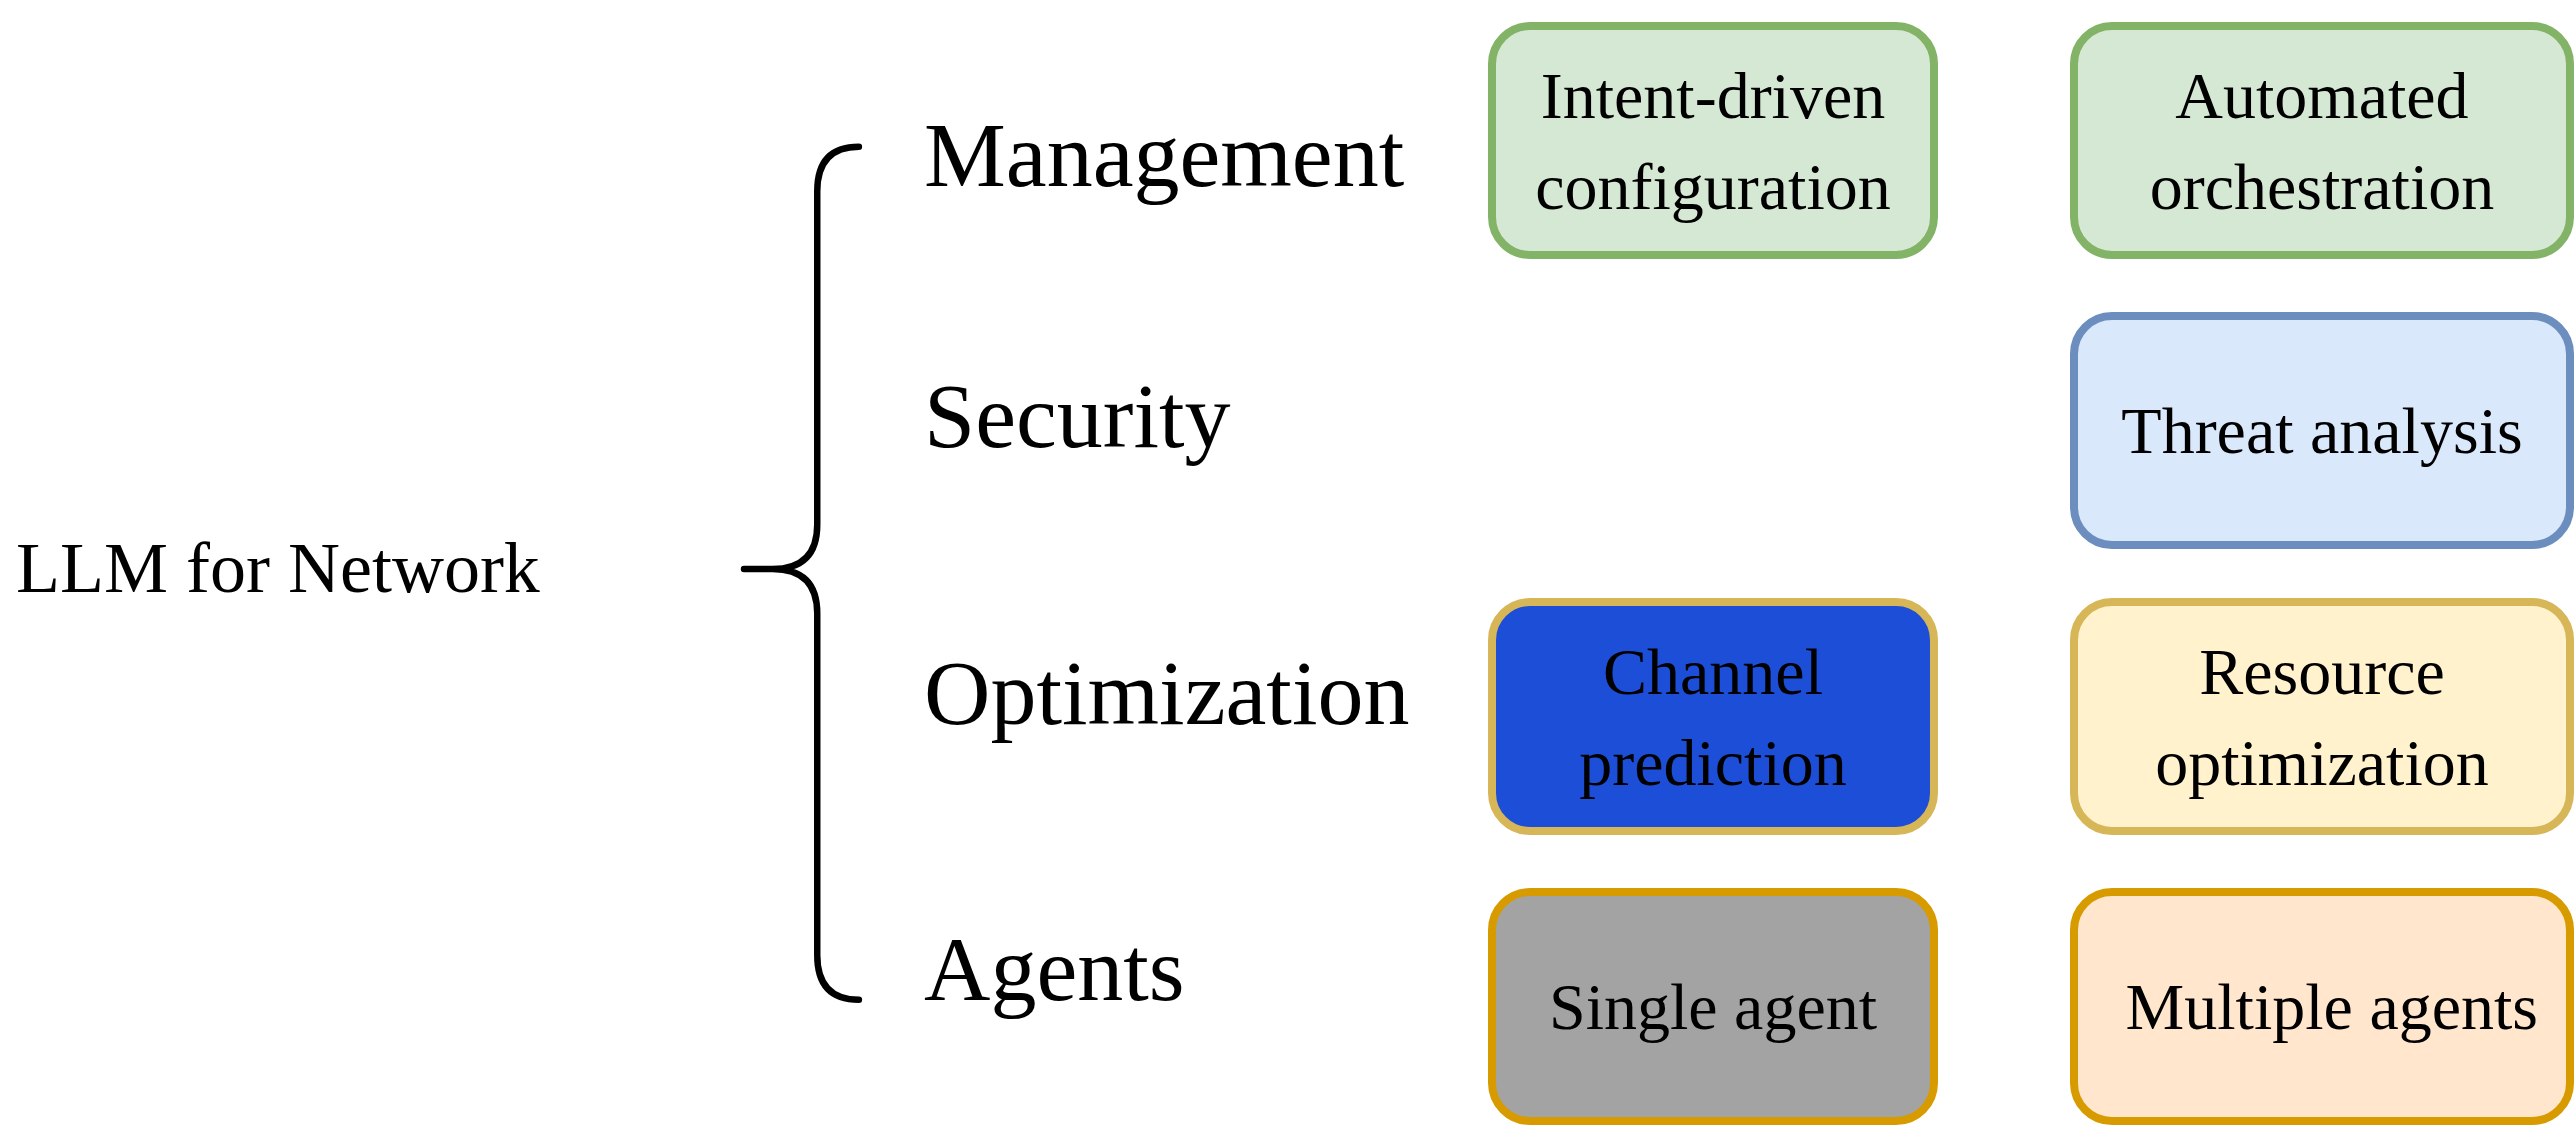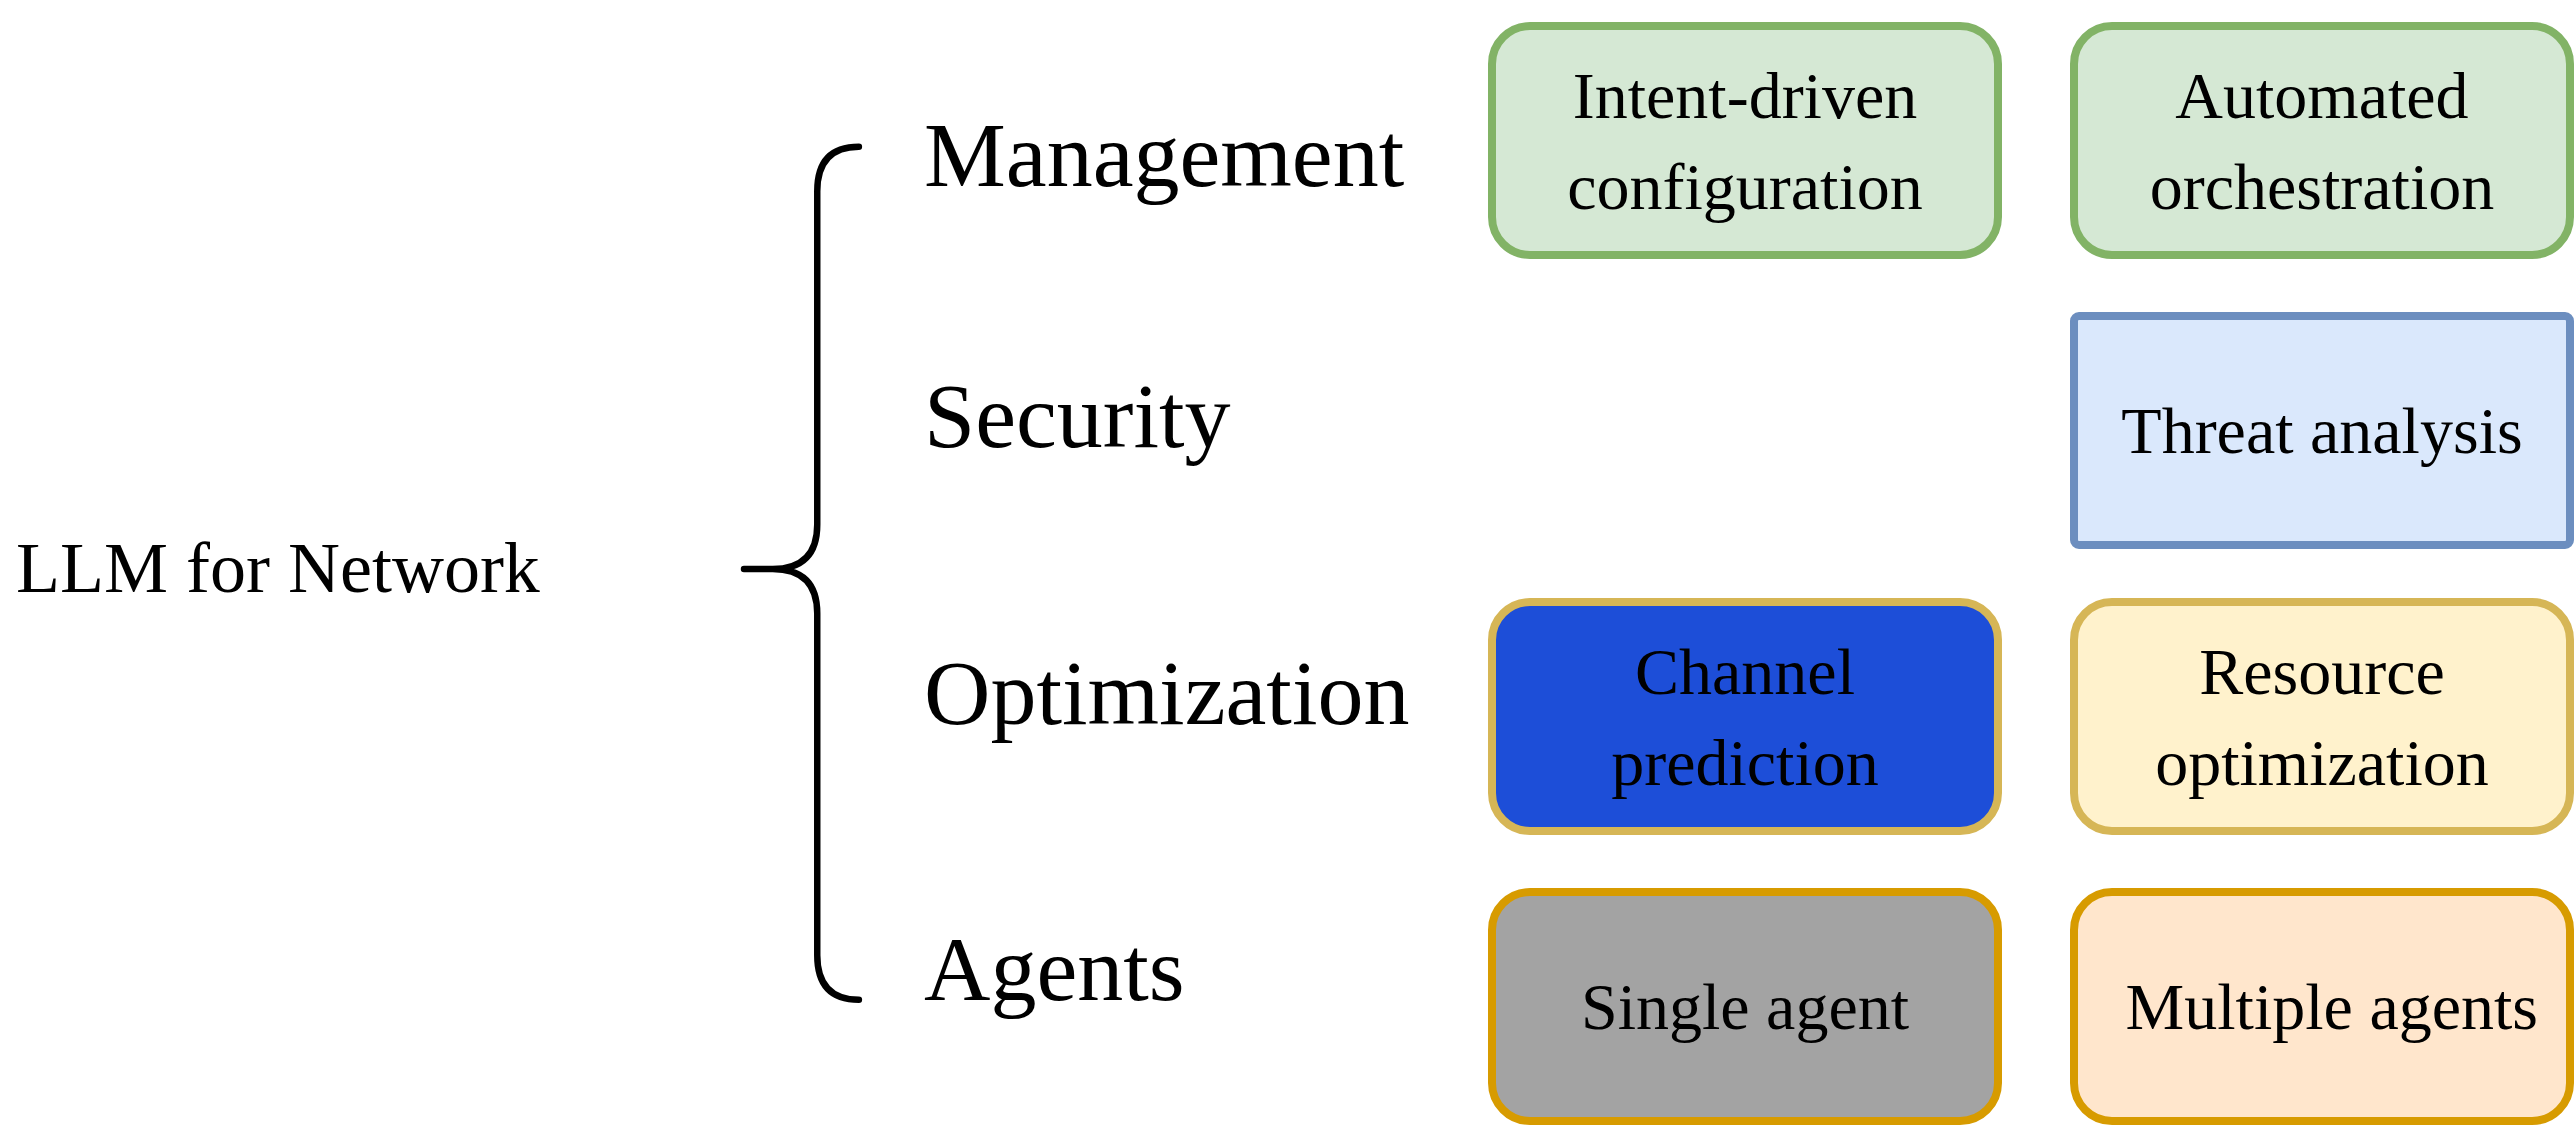--- a/index.html
+++ b/index.html
@@ -31,21 +31,21 @@
     position:absolute;
     box-sizing:border-box;
     display:flex;align-items:center;justify-content:center;
     text-align:center;
     border:8px solid #888;
     border-radius:42px;
     font-size:66px;line-height:91px;
     padding:7.2px 24.4px;
     height:237px;
   }
-  .c0{left:1488px;width:514px;}
+  .c0{left:1488px;width:450px;}
   .c1{left:2070px;width:504px;}
   .r0{top:22px;}
   .r1{top:312px;}
   .r2{top:598px;}
   .r3{top:888px;}
   .brace-layer{
     position:absolute;left:0;top:0;
     pointer-events:none;
   }
 </style>
@@ -69,21 +69,21 @@
   </svg>
 
   <div class="cat-label l0">Management</div>
   <div class="cat-label l1">Security</div>
   <div class="cat-label l2">Optimization</div>
   <div class="cat-label l3">Agents</div>
 
   <div class="box r0 c0" style="background-color: rgb(213, 232, 212); border-color: rgb(130, 179, 102);">Intent-driven configuration</div>
   <div class="box r0 c1" style="background-color: rgb(213, 232, 212); border-color: rgb(130, 179, 102);">Automated orchestration</div>
 
-  <div class="box r1 c1" style="background-color: rgb(218, 232, 252); border-color: rgb(108, 142, 191); border-radius: 9px;">Threat analysis</div>
+  <div class="box r1 c1" style="background-color: rgb(218, 232, 252); border-color: rgb(108, 142, 191);">Threat analysis</div>
 
   <div class="box r2 c0" style="background-color: #1d4ed8; border-color: rgb(214, 182, 86);">Channel prediction</div>
   <div class="box r2 c1" style="background-color: rgb(255, 242, 204); border-color: rgb(214, 182, 86);">Resource optimization</div>
 
   <div class="box r3 c0" style="background-color: #a3a3a3; border-color: rgb(215, 155, 0);">Single agent</div>
   <div class="box r3 c1" style="background-color: rgb(255, 230, 204); border-color: rgb(215, 155, 0); padding-left: 44px;">Multiple agents</div>
 
 </div>
 
 

